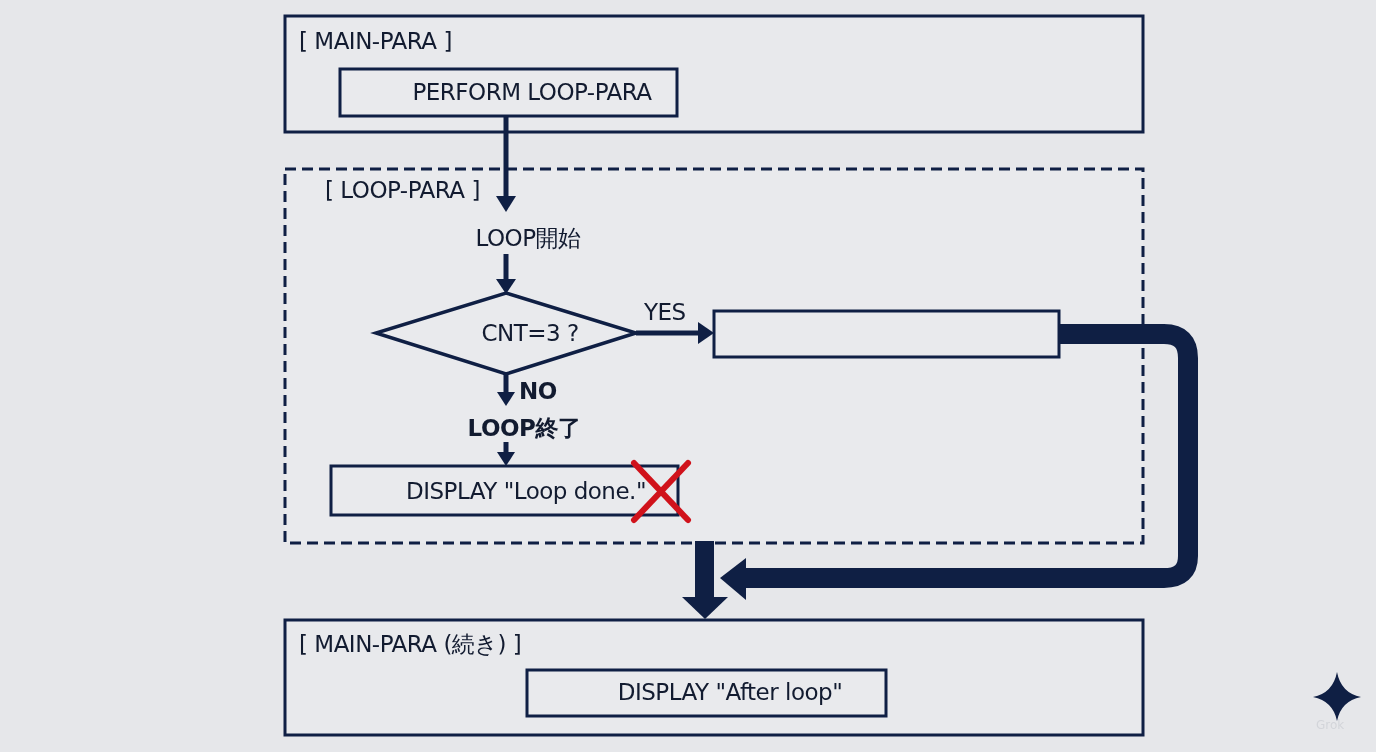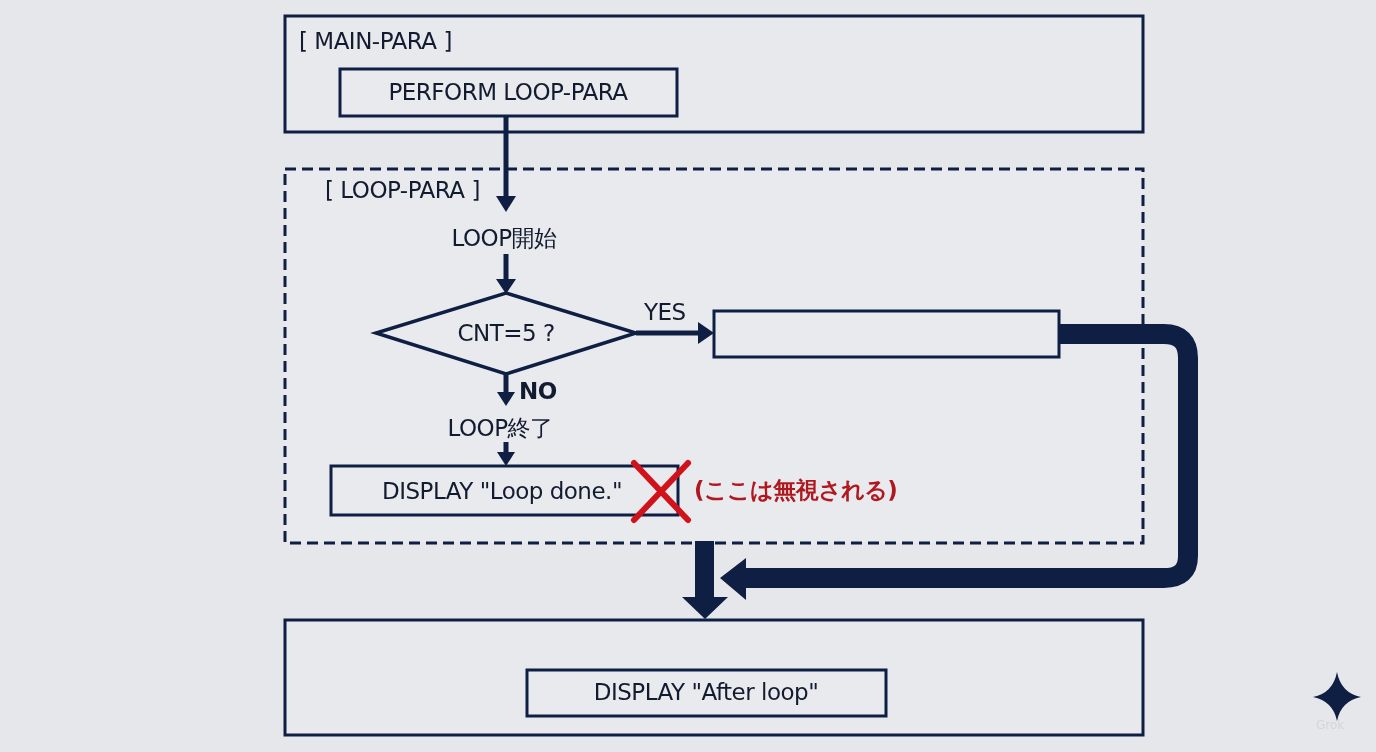--- a/index.html
+++ b/index.html
@@ -29,21 +29,21 @@
       letter-spacing: -0.5px;
       color: #121b30;
     }
     .lbl {
       position: absolute;
       white-space: nowrap;
       font-size: 23px;
       letter-spacing: -0.5px;
       color: #121b30;
     }
-    .center { transform: translateX(-50%); }
+    .center { transform: translateX(-50%); margin-left: 24px; }
     .red-note {
       position: absolute;
       white-space: nowrap;
       font-size: 23px;
       font-weight: bold;
       letter-spacing: -0.5px;
     }
     .watermark {
       position: absolute;
       left: 1300px;
@@ -102,23 +102,23 @@
     </g>
 
     <path d="M1321,672 Q1325,693 1345,697 Q1325,701 1321,721 Q1317,701 1297,697 Q1317,693 1321,672 Z" fill="#0f1f44"></path>
   </svg>
 
   <div class="lbl" style="left:283px; top:28px;">[ MAIN-PARA ]</div>
   <div class="txt center" style="left:492px; top:79px;">PERFORM LOOP-PARA</div>
 
   <div class="lbl" style="left:283px; top:177px;margin-left:26px;">[ LOOP-PARA ]</div>
   <div class="txt center" style="left:488px; top:223px;">LOOP開始</div>
-  <div class="txt center" style="left:490px; top:320px;">CNT=5 ?</div>
+  <div class="txt center" style="left:490px; top:320px;">CNT=3 ?</div>
   <div class="lbl" style="left:628px; top:299px;">YES</div>
   <div class="lbl" style="left:503px; top:378px;font-weight:bold;">NO</div>
-  <div class="txt center" style="left:484px; top:413px;">LOOP終了</div>
+  <div class="txt center" style="left:484px; top:413px;font-weight:bold;">LOOP終了</div>
   <div class="txt center" style="left:486px; top:478px;">DISPLAY "Loop done."</div>
-  <div class="red-note" style="left:678px; top:475px; color:#b01820;">(ここは無視される)</div>
 
+  <div class="lbl" style="left:283px; top:629px;">[ MAIN-PARA (続き) ]</div>
   <div class="txt center" style="left:690px; top:679px;">DISPLAY "After loop"</div>
 
   <div class="watermark">Grok</div>
 </div>
 
 </body></html>

